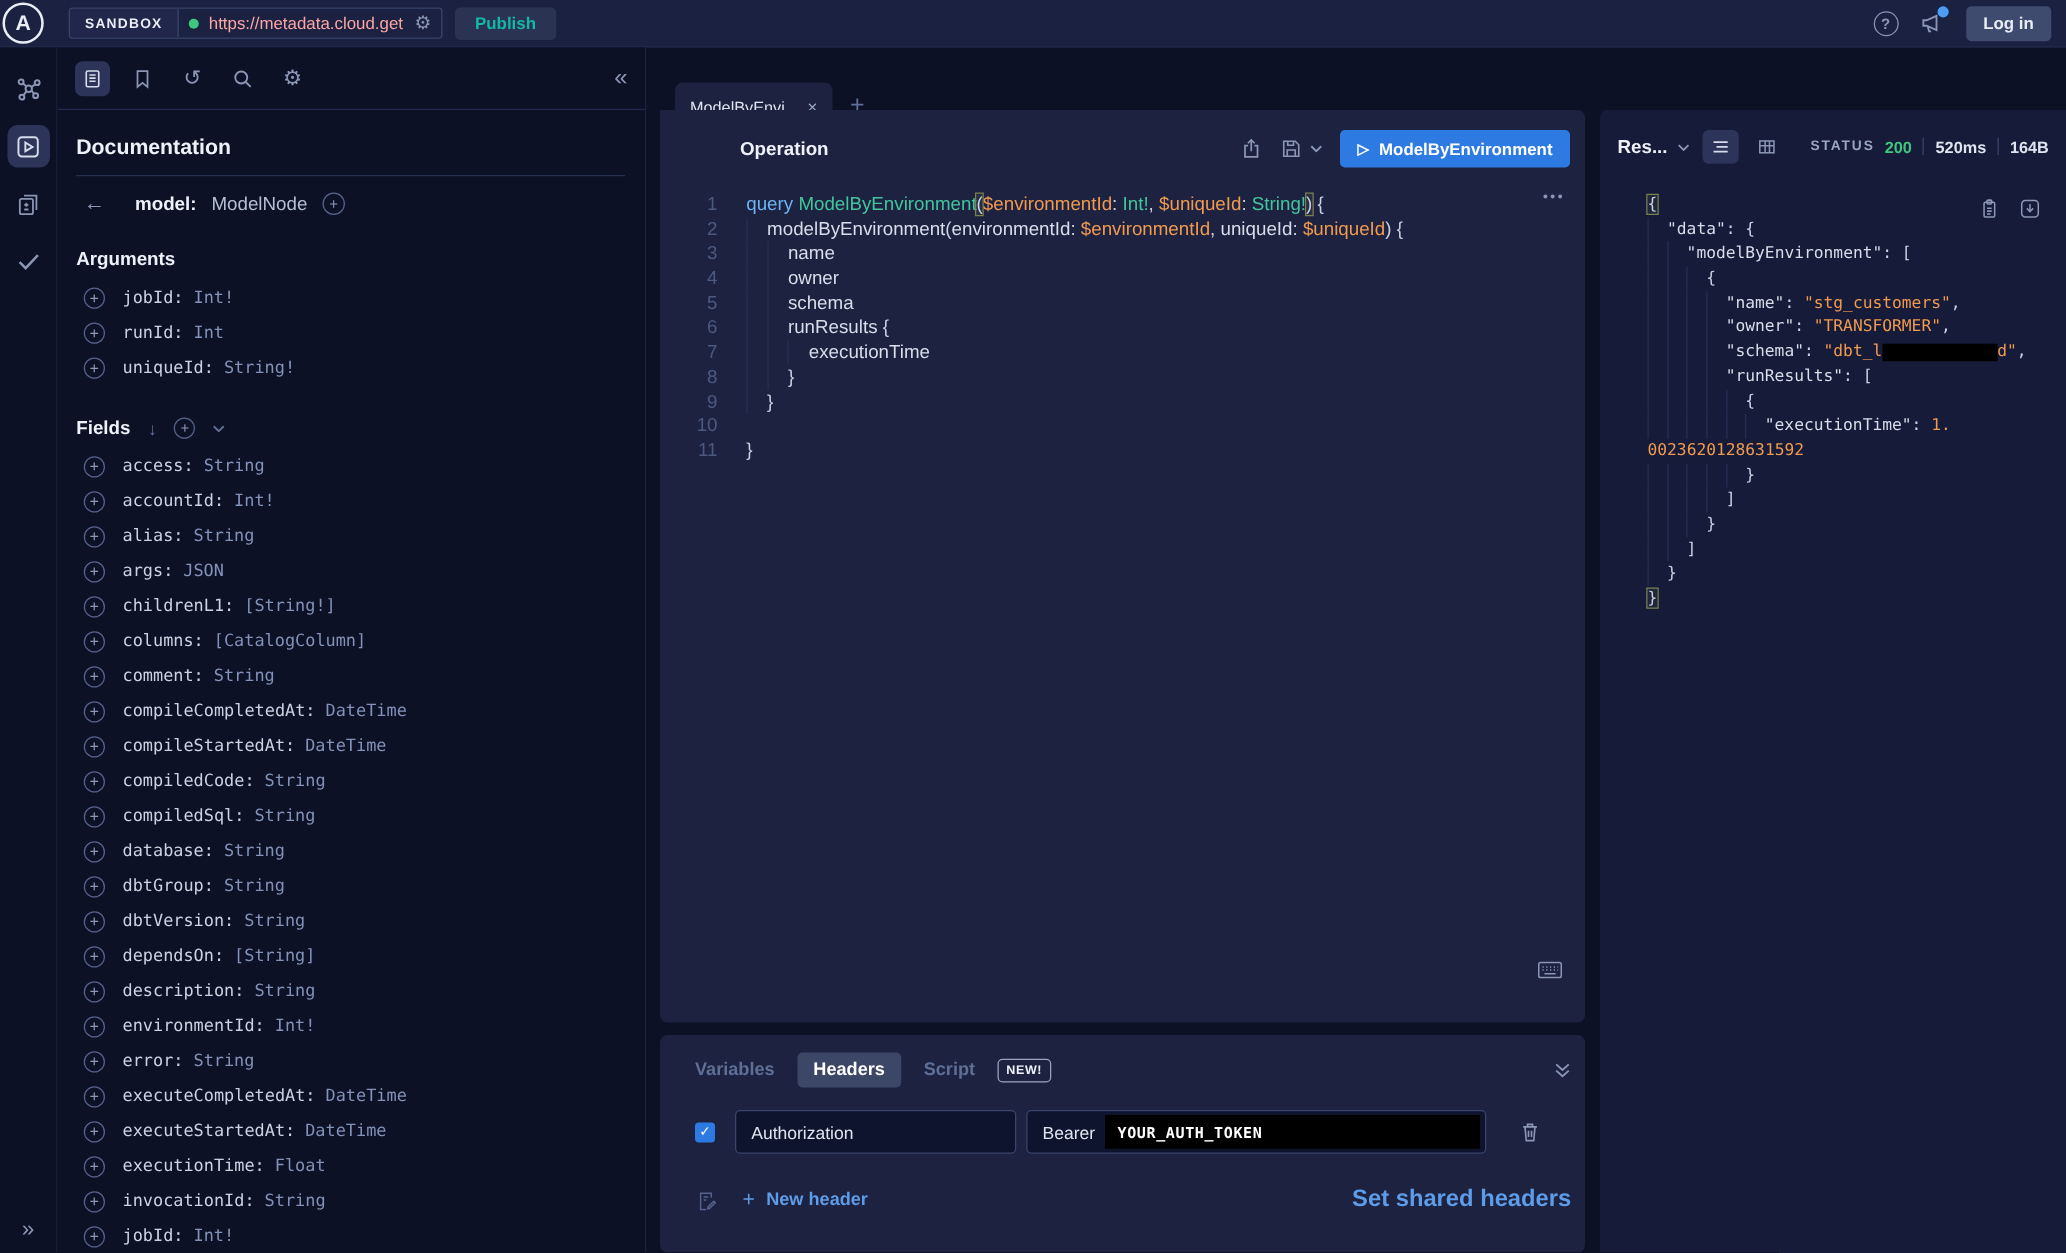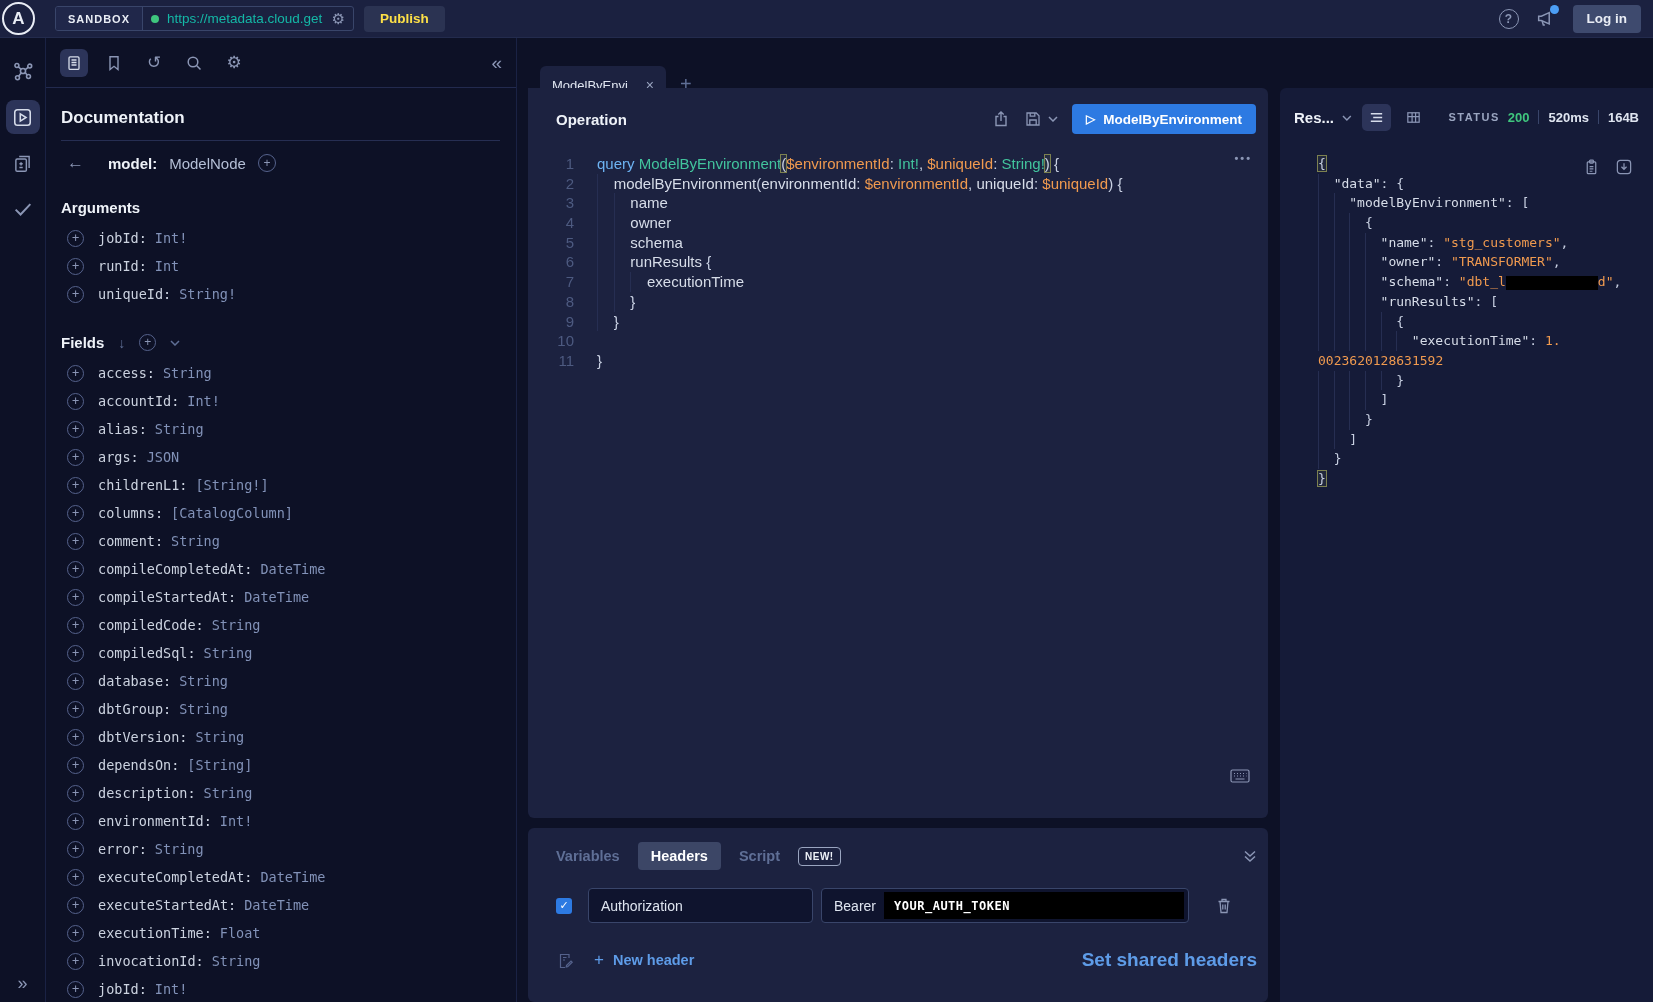--- a/index.html
+++ b/index.html
@@ -12,23 +12,23 @@
   .topbar { position:absolute; top:0; left:0; right:0; height:38px; background:#1b2140;
             border-bottom:1px solid #232b4d; display:flex; align-items:center; padding:0 12px 0 2px; }
   .logo { width:33px; height:33px; border:2px solid #e9edf5; border-radius:50%; display:flex;
           align-items:center; justify-content:center; font-weight:bold; font-size:17px; }
   .url-group { display:flex; align-items:center; height:25px; border:1px solid #39456a;
                border-radius:3px; margin-left:20px; overflow:hidden; }
   .sandbox-chip { padding:0 12px; font-size:11px; font-weight:bold; letter-spacing:1px;
                   height:100%; display:flex; align-items:center; border-right:1px solid #39456a; background:#20274a; }
   .url-box { display:flex; align-items:center; gap:8px; padding:0 8px; width:210px; }
   .dot { width:8px; height:8px; border-radius:50%; background:#3fc67e; flex:none; }
-  .url-text { font-size:13.5px; color:#14b8a6; white-space:nowrap; overflow:hidden; flex:1; }
+  .url-text { font-size:13.5px; color:#fca5a5; white-space:nowrap; overflow:hidden; flex:1; }
   .gear-glyph { color:#8b96b5; font-size:15px; line-height:1; }
-  .publish { margin-left:10px; height:26px; padding:0 16px; background:#2b3352; color:#fde047;
+  .publish { margin-left:10px; height:26px; padding:0 16px; background:#2b3352; color:#14b8a6;
              border:none; border-radius:4px; font-size:13.5px; font-weight:bold; }
   .topbar-spacer { flex:1; }
   .help-icon { width:20px; height:20px; border:1.5px solid #8b96b5; color:#8b96b5; border-radius:50%;
                display:flex; align-items:center; justify-content:center; font-size:12px; font-weight:bold; }
   .mega-wrap { position:relative; margin-left:16px; color:#8b96b5; }
   .mega-dot { position:absolute; top:-4px; right:-4px; width:9px; height:9px; border-radius:50%; background:#4c9ef5; }
   .login { margin-left:18px; height:28px; padding:0 14px; background:#3e4a6e; color:#e9edf5;
            border:none; border-radius:4px; font-size:13.5px; font-weight:bold; }
 
   
@@ -71,21 +71,21 @@
   
   .tabstrip { position:absolute; top:54px; left:528px; width:740px; height:50px; display:flex; align-items:flex-end; }
   .tab { width:126px; height:38px; background:#1c2240; border-radius:6px 6px 0 0; display:flex;
          align-items:center; padding:0 12px; margin-left:12px; }
   .tab-title { font-size:13px; color:#dfe5f0; flex:1; white-space:nowrap; overflow:hidden; }
   .tab-close { color:#9aa5c0; font-size:14px; margin-left:6px; }
   .newtab { color:#5f6f96; font-size:20px; margin:0 0 8px 14px; }
 
   .op-card { position:absolute; top:88px; left:528px; width:740px; height:730px; background:#1c2240; border-radius:0 6px 6px 6px; }
   .op-header { height:62px; display:flex; align-items:center; padding:0 12px 0 28px; }
-  .op-title { font-size:15px; font-weight:bold; color:#eef2f8; flex:1; }
+  .op-title { font-size:15px; font-weight:bold; color:#eef2f8; flex:1;margin-left:36px; }
   .hdr-icon { color:#8b96b5; margin-right:14px; }
   .hdr-icon.small-gap { margin-right:6px; }
   .chev-svg { color:#8b96b5; margin-right:14px; }
   .run-btn { height:30px; display:flex; align-items:center; gap:8px; padding:0 14px; background:#2d7ae2;
              color:#fff; border:none; border-radius:4px; font-size:13.5px; font-weight:bold; }
   .play-glyph { font-size:12px; }
   .editor { position:relative; padding:4px 0 0 12px; font-family:Liberation Sans, sans-serif;
             font-size:15px; line-height:19.7px; color:#d7dde9; }
   .code-line { white-space:pre; height:19.7px; }
   .ln { display:inline-block; width:34px; text-align:right; margin-right:23px; color:#4d5a80; }

